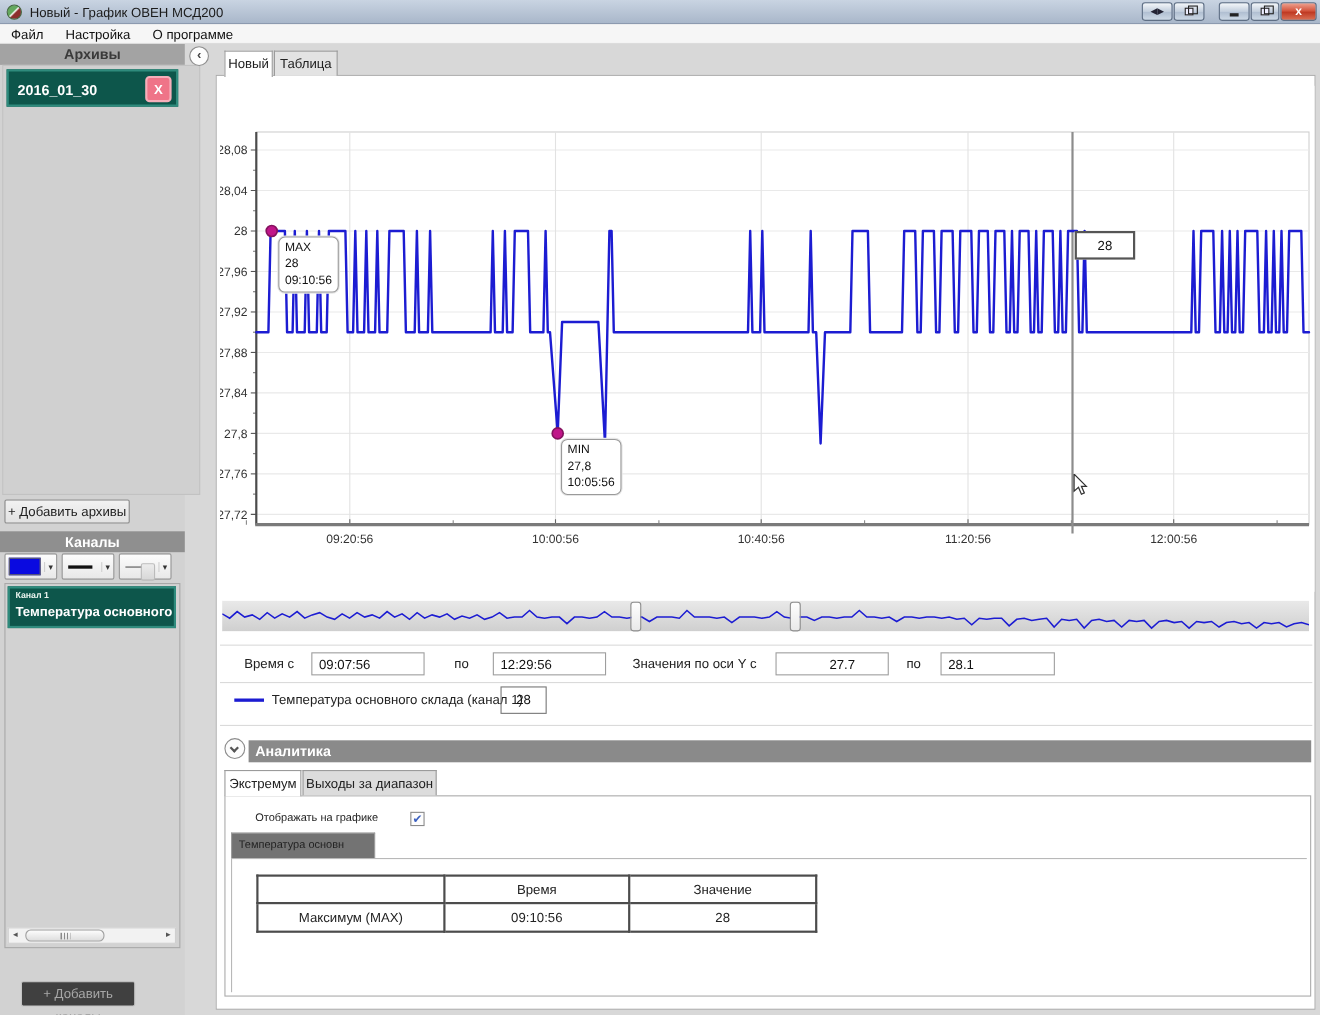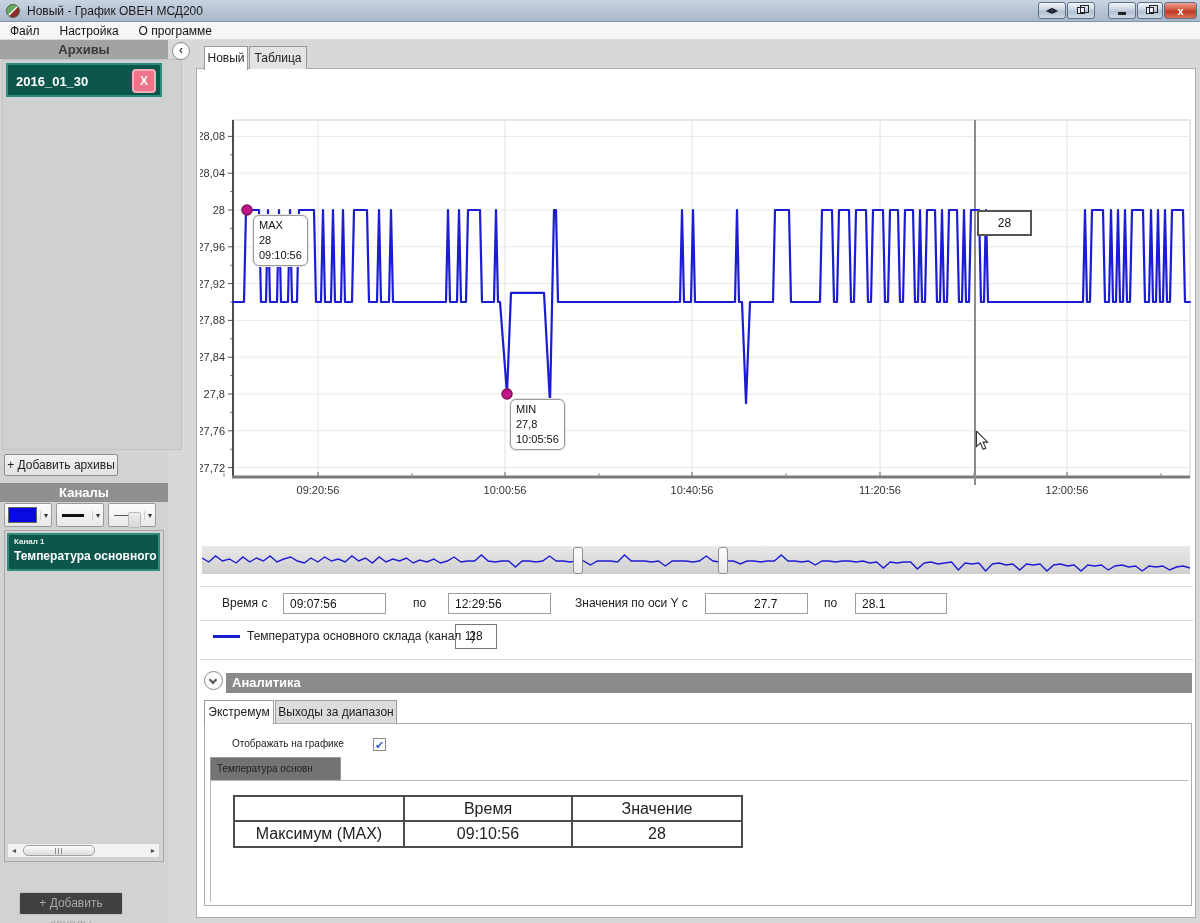--- a/index.html
+++ b/index.html
@@ -120,21 +120,21 @@
   #analytics-panel { position:absolute; left:204px; top:723px; width:988px; height:183px; background:#fff;
     border:1px solid #ababab; }
   #show-label { position:absolute; left:232px; top:738px; font-size:10px; color:#222; }
   #show-checkbox { position:absolute; left:373px; top:738px; width:13px; height:13px; border:1px solid #8a8a8a;
     background:#fdfdfd; font-size:11px; line-height:12px; text-align:center; color:#3a5fc0; font-weight:bold; }
   #inner-tab { position:absolute; left:210px; top:757px; width:131px; height:23px; background:#737373;
     border:1px solid #9b9b9b; border-bottom:none; font-size:10px; color:#222; line-height:22px;
     padding-left:6px; white-space:nowrap; overflow:hidden; z-index:3; }
   #inner-panel { position:absolute; left:210px; top:780px; width:978px; height:122px; background:#fff;
     border-top:1px solid #b8b8b8; border-left:1px solid #b8b8b8; }
-  #extremum-table { position:absolute; left:233px; top:795px; border-collapse:collapse; font-size:16px;
+  #extremum-table { position:absolute; left:233px; top:795px; border-collapse:collapse; font-size:12px;
     color:#222; }
   #extremum-table td, #extremum-table th { border:2px solid #4c4c4c; font-weight:normal;
     text-align:center; }
   #extremum-table th { height:25px; }
   #extremum-table td { height:26px; }
   .tcol0 { width:170px; } .tcol1 { width:168px; } .tcol2 { width:170px; }
 </style>
 </head>
 <body>
 
@@ -307,21 +307,21 @@
 <div class="hairline" style="top:620px;"></div>
 <div class="hairline" style="top:659px;"></div>
 
 <span class="ctl-label" style="left:222px;">Время с</span>
 <input class="ctl-input" style="left: 283px; width: 103px;" value="09:07:56">
 <span class="ctl-label" style="left:413px;">по</span>
 <input class="ctl-input" style="left: 448px; width: 103px;" value="12:29:56">
 <span class="ctl-label" style="left:575px;">Значения по оси Y с</span>
 <input class="ctl-input" style="left: 705px; width: 103px; padding-left: 48px;" value="27.7">
 <span class="ctl-label" style="left:824px;">по</span>
-<input class="ctl-input" style="left: 855px; width: 92px;" value="28.1">
+<input class="ctl-input" style="left: 855px; width: 104px;" value="28.1">
 
 <div id="legend-swatch" style="background: rgb(28, 28, 210);"></div>
 <span id="legend-name">Температура основного склада (канал 1)</span>
 <span id="legend-value">28</span>
 
 <div id="analytics-toggle">
     <i></i>
   </div>
 <div id="analytics-header">Аналитика</div>
 <div id="an-tab-extremum" class="an-tab">Экстремум</div>

